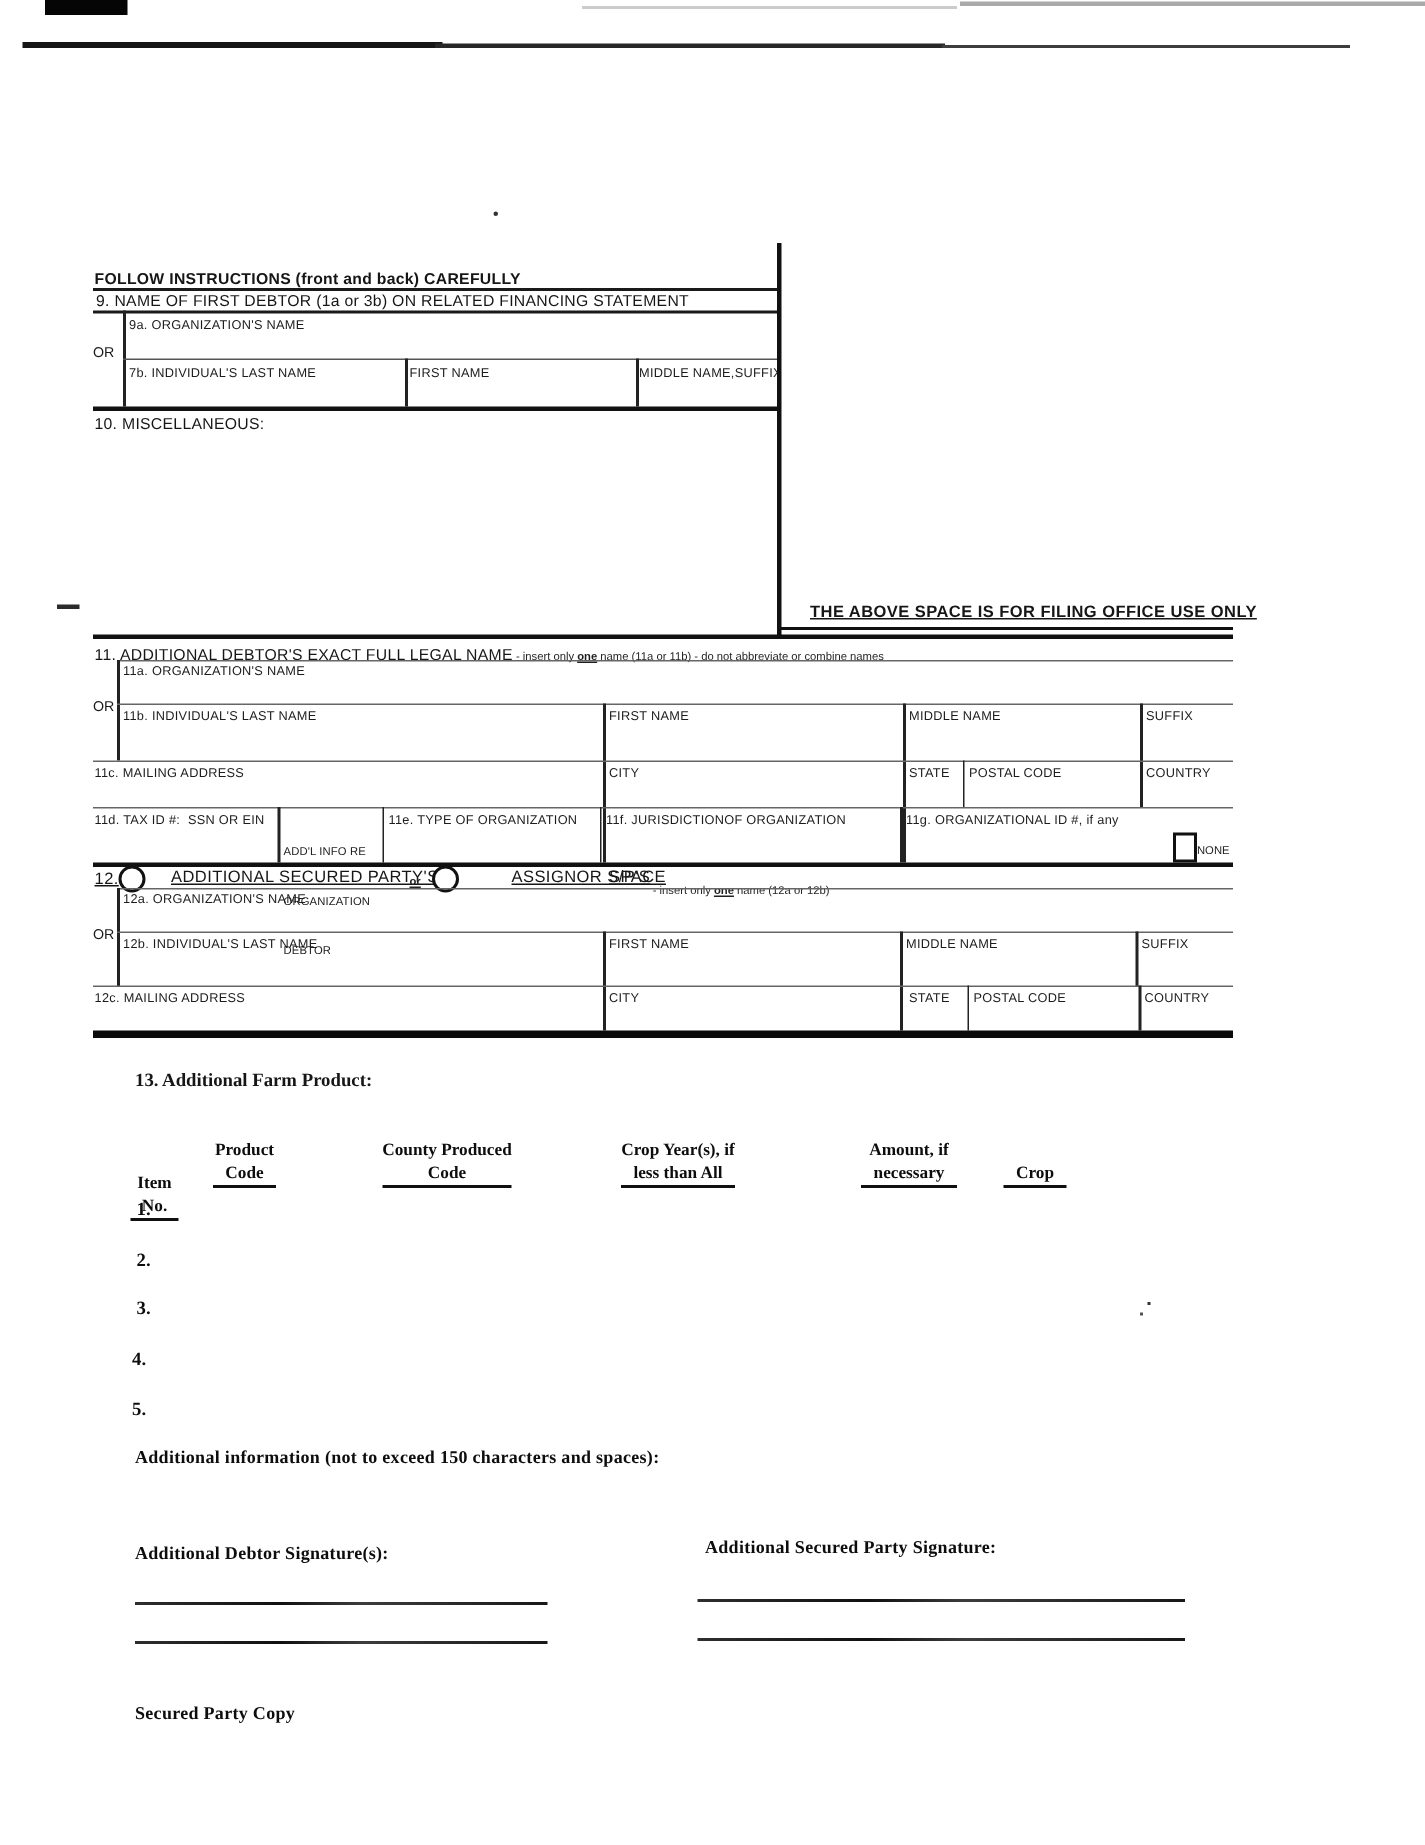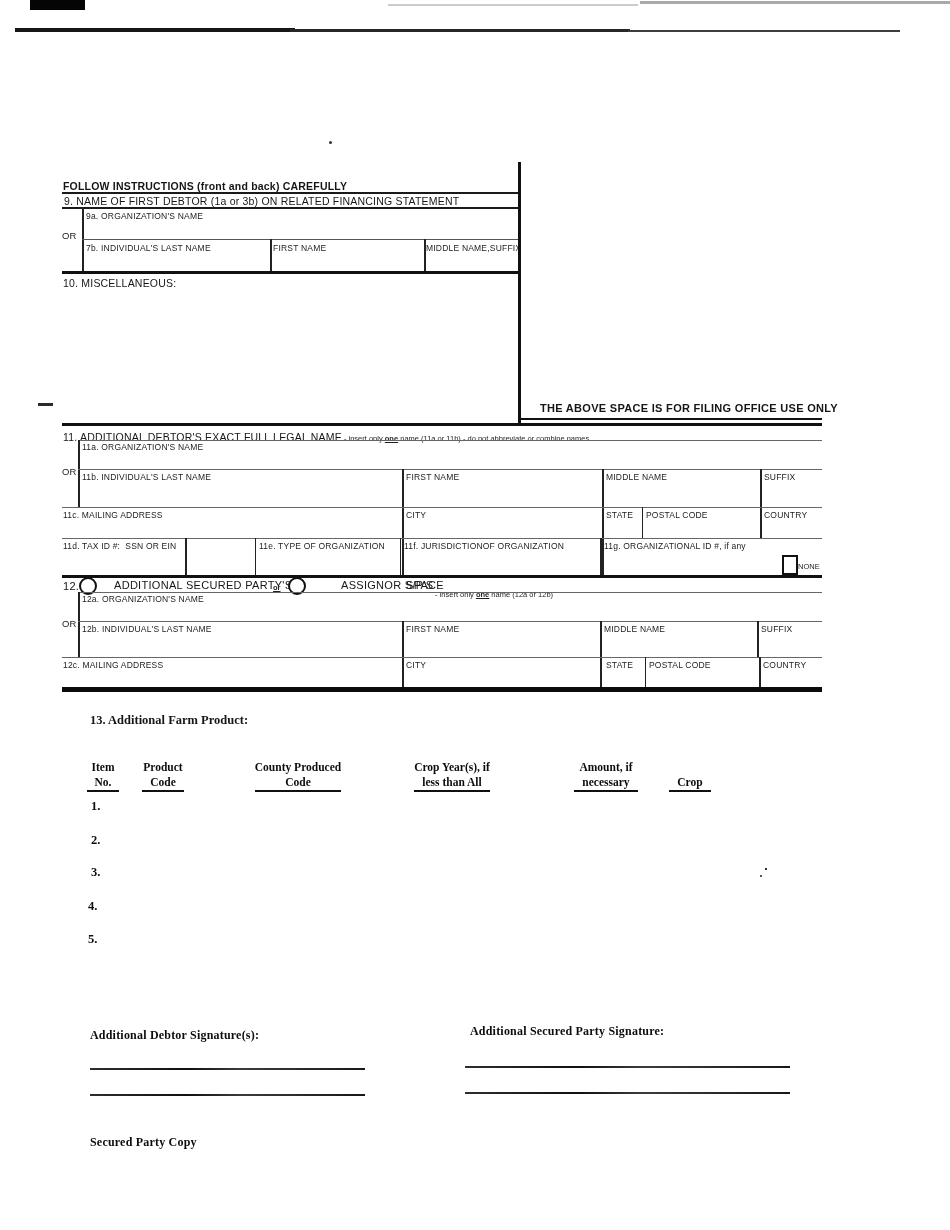--- a/index.html
+++ b/index.html
@@ -4,21 +4,21 @@
 <style>
   html,body{margin:0;padding:0;background:#e8e8e8;}
   .page{position:relative;width:950px;height:1230px;background:#ffffff;overflow:hidden;
         font-family:"Liberation Sans",sans-serif;color:#161616;}
   .abs{position:absolute;}
   .serif{font-family:"Liberation Serif",serif;}
   .sans{font-family:"Liberation Sans",sans-serif;}
   .title{font-weight:bold;font-size:21px;letter-spacing:.4px;word-spacing:7px;color:#0e0e0e;}
   .bold{font-weight:bold;}
   .h10{font-size:10.5px;letter-spacing:.2px;}
-  .h11{font-size:11px;letter-spacing:.3px;}
+  .h11{font-size:11px;letter-spacing:.3px;text-decoration:underline;}
   .lbl{font-size:8.5px;letter-spacing:.2px;color:#1c1c1c;white-space:pre;}
   .tiny{font-size:7.5px;color:#222;white-space:pre;}
   .or{font-size:9.5px;color:#1a1a1a;}
   .note{font-size:7.5px;color:#1f1f1f;white-space:pre;}
   .u{text-decoration:underline;font-weight:bold;}
   .hl,.vl{position:absolute;background:#222;}
   .fld{position:absolute;background:transparent;}
   .chk{position:absolute;border:2px solid #111;background:#fff;}
   .radio{position:absolute;width:14px;height:14px;border:2px solid #111;border-radius:50%;background:#fff;}
   .th{position:absolute;display:flex;flex-direction:column;justify-content:flex-end;align-items:center;
@@ -103,20 +103,25 @@
   <div class="fld" style="left:605px;top:521px;width:35px;height:15px;"></div>
   <div class="vl" style="left:642px;top:507px;width:1px;height:31px;"></div>
   <div class="abs lbl" style="left:646px;top:510px;">POSTAL CODE</div>
   <div class="fld" style="left:645px;top:521px;width:112px;height:15px;"></div>
   <div class="abs lbl" style="left:764px;top:510px;">COUNTRY</div>
   <div class="fld" style="left:763px;top:521px;width:57px;height:15px;"></div>
   <div class="hl" style="left:62px;top:538px;width:760px;height:1px;background:#666;"></div>
   <div class="abs lbl" style="left:63px;top:541px;">11d. TAX ID #:  SSN OR EIN</div>
   <div class="fld" style="left:63px;top:553px;width:120px;height:20px;"></div>
   <div class="vl" style="left:185px;top:538px;width:2px;height:37px;"></div>
+  <div class="abs addl" style="left:189px;top:540px;">
+    <div>ADD'L INFO RE</div>
+    <div>ORGANIZATION</div>
+    <div>DEBTOR</div>
+  </div>
   <div class="vl" style="left:255px;top:538px;width:1px;height:37px;"></div>
   <div class="abs lbl" style="left:259px;top:541px;">11e. TYPE OF ORGANIZATION</div>
   <div class="fld" style="left:257px;top:553px;width:141px;height:20px;"></div>
   <div class="vl" style="left:400px;top:538px;width:1px;height:37px;"></div>
   <div class="abs lbl" style="left:404px;top:541px;">11f. JURISDICTIONOF ORGANIZATION</div>
   <div class="fld" style="left:402px;top:553px;width:196px;height:20px;"></div>
   <div class="vl" style="left:600px;top:538px;width:2px;height:37px;"></div>
   <div class="abs lbl" style="left:604px;top:541px;">11g. ORGANIZATIONAL ID #, if any</div>
   <div class="fld" style="left:602px;top:553px;width:176px;height:20px;"></div>
   <div class="chk" style="left:782px;top:555px;width:12px;height:16px;"></div>
@@ -160,21 +165,21 @@
   <div class="vl" style="left:645px;top:657px;width:1px;height:30px;"></div>
   <div class="abs lbl" style="left:649px;top:660px;">POSTAL CODE</div>
   <div class="fld" style="left:647px;top:672px;width:108px;height:13px;"></div>
   <div class="vl" style="left:759px;top:657px;width:2px;height:30px;"></div>
   <div class="abs lbl" style="left:763px;top:660px;">COUNTRY</div>
   <div class="fld" style="left:762px;top:672px;width:56px;height:13px;"></div>
   <div class="hl" style="left:62px;top:687px;width:760px;height:5px;background:#0b0b0b;"></div>
 
   <div class="abs serif bold" style="left:90px;top:713px;font-size:12.5px;">13. Additional Farm Product:</div>
 
-  <div class="th" style="left:73px;top:754px;width:60px;font-family:Liberation Serif, serif;">
+  <div class="th" style="left:73px;top:776px;width:60px;font-family:Liberation Serif, serif;">
     <div>Item</div>
     <span class="thu">No.</span>
   </div>
   <div class="th" style="left:126px;top:754px;width:74px;">
     <div>Product</div>
     <span class="thu">Code</span>
   </div>
   <div class="th wide" style="left:238px;top:754px;width:120px;">
     <div>County Produced</div>
     <span class="thu">Code</span>
@@ -196,20 +201,21 @@
   <div class="fld" style="left:115px;top:799px;width:600px;height:22px;"></div>
   <div class="rownum" style="left:91px;top:833px;">2.</div>
   <div class="fld" style="left:115px;top:833px;width:600px;height:22px;"></div>
   <div class="rownum" style="left:91px;top:865px;">3.</div>
   <div class="fld" style="left:115px;top:865px;width:600px;height:22px;"></div>
   <div class="rownum" style="left:88px;top:899px;">4.</div>
   <div class="fld" style="left:115px;top:899px;width:600px;height:22px;"></div>
   <div class="rownum" style="left:88px;top:932px;">5.</div>
   <div class="fld" style="left:115px;top:932px;width:600px;height:22px;"></div>
 
+  <div class="abs sig" style="left:90px;top:964px;">Additional information (not to exceed 150 characters and spaces):</div>
   <div class="fld" style="left:90px;top:984px;width:730px;height:40px;"></div>
 
   <div class="abs sig" style="left:90px;top:1028px;">Additional Debtor Signature(s):</div>
   <div class="abs sig" style="left:470px;top:1024px;">Additional Secured Party Signature:</div>
   <div class="sigline" style="left:90px;top:1068px;width:275px;"></div>
   <div class="sigline" style="left:90px;top:1094px;width:275px;"></div>
   <div class="sigline" style="left:465px;top:1066px;width:325px;"></div>
   <div class="sigline" style="left:465px;top:1092px;width:325px;"></div>
 
   <div class="abs sig" style="left:90px;top:1135px;">Secured Party Copy</div>

